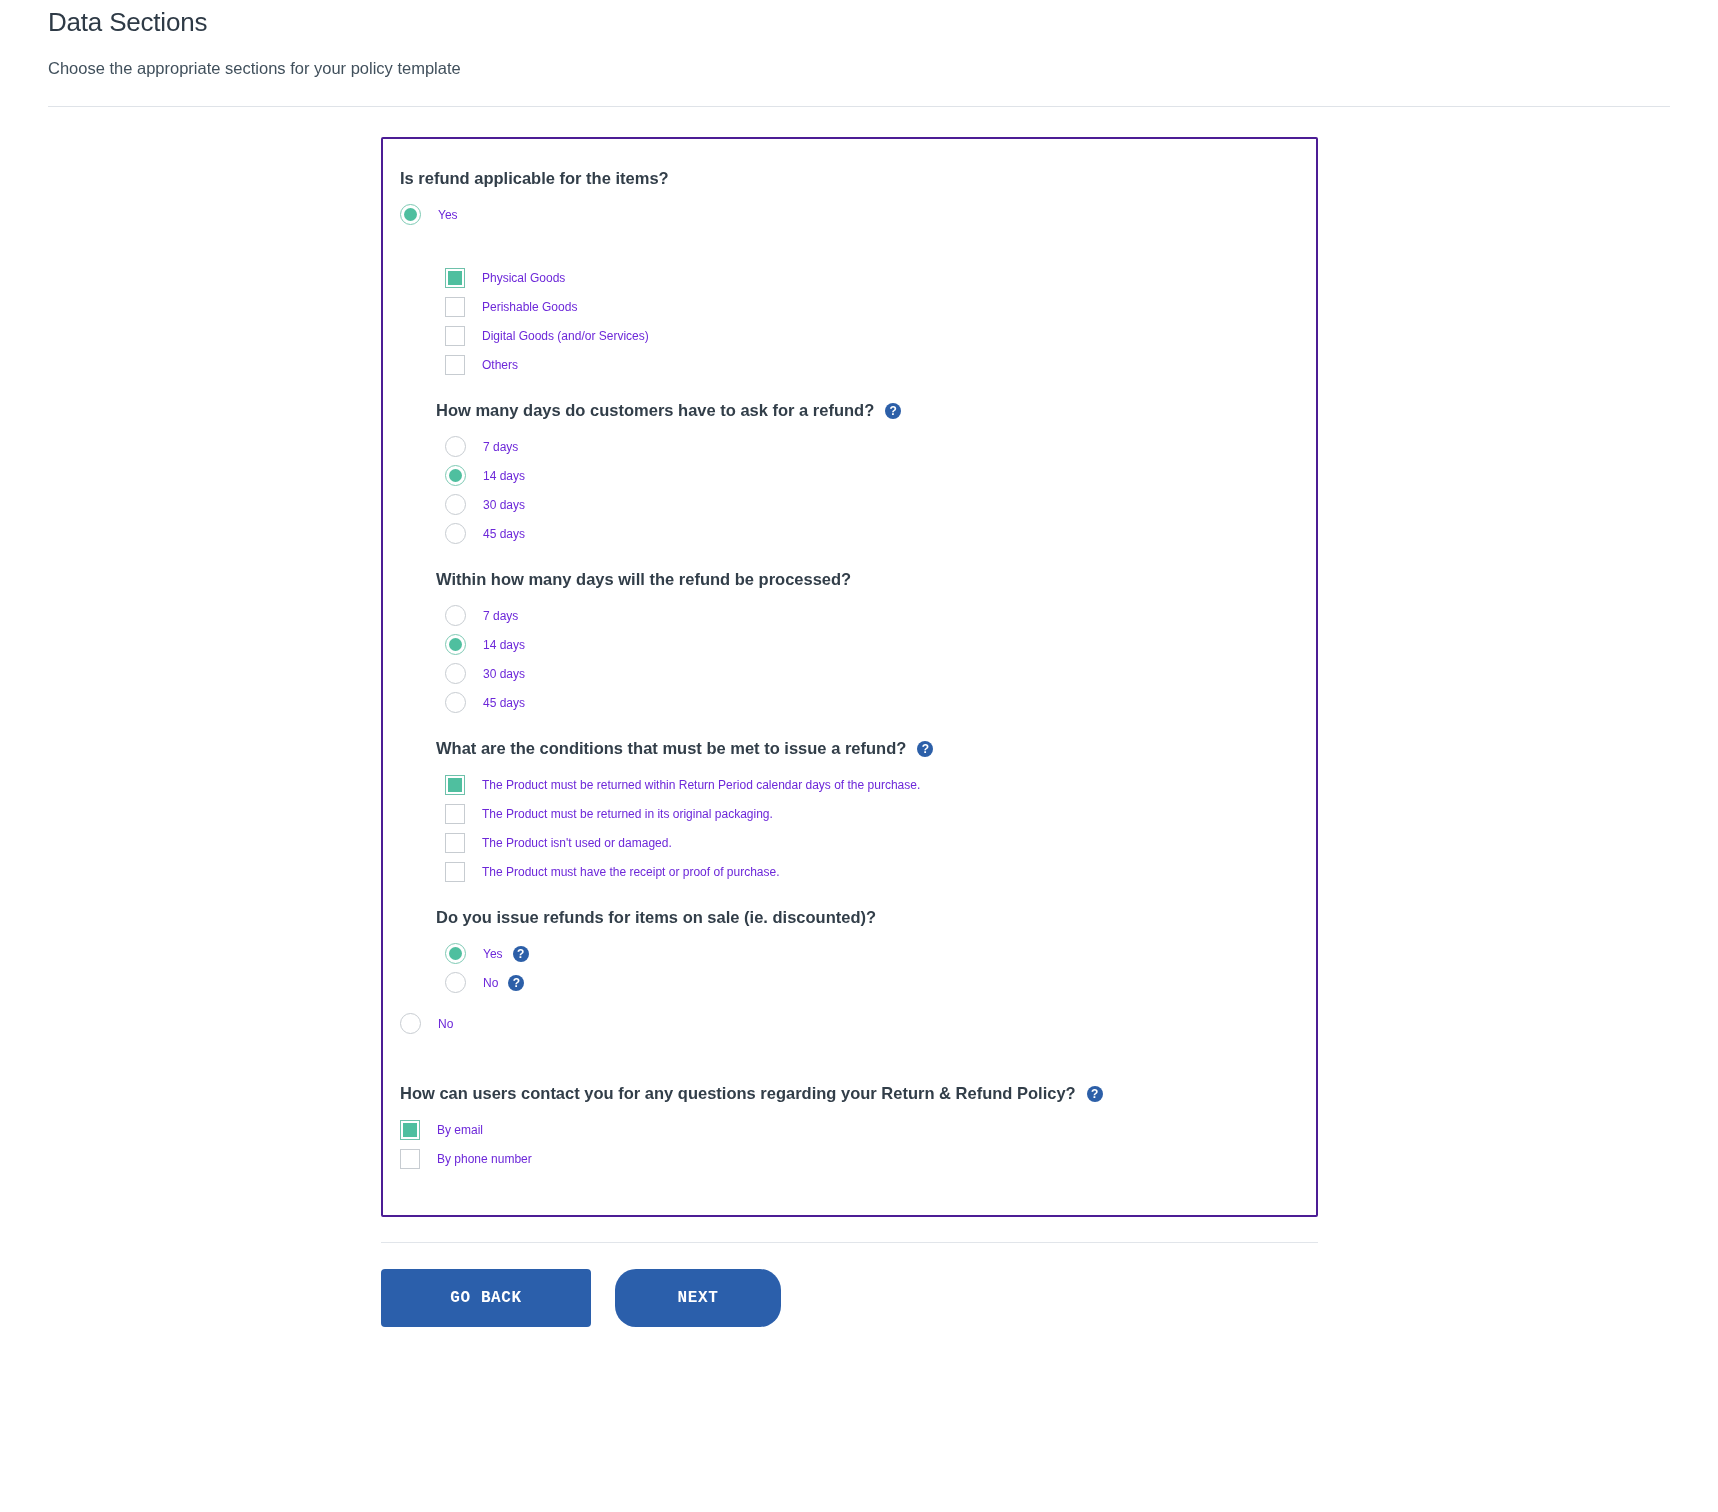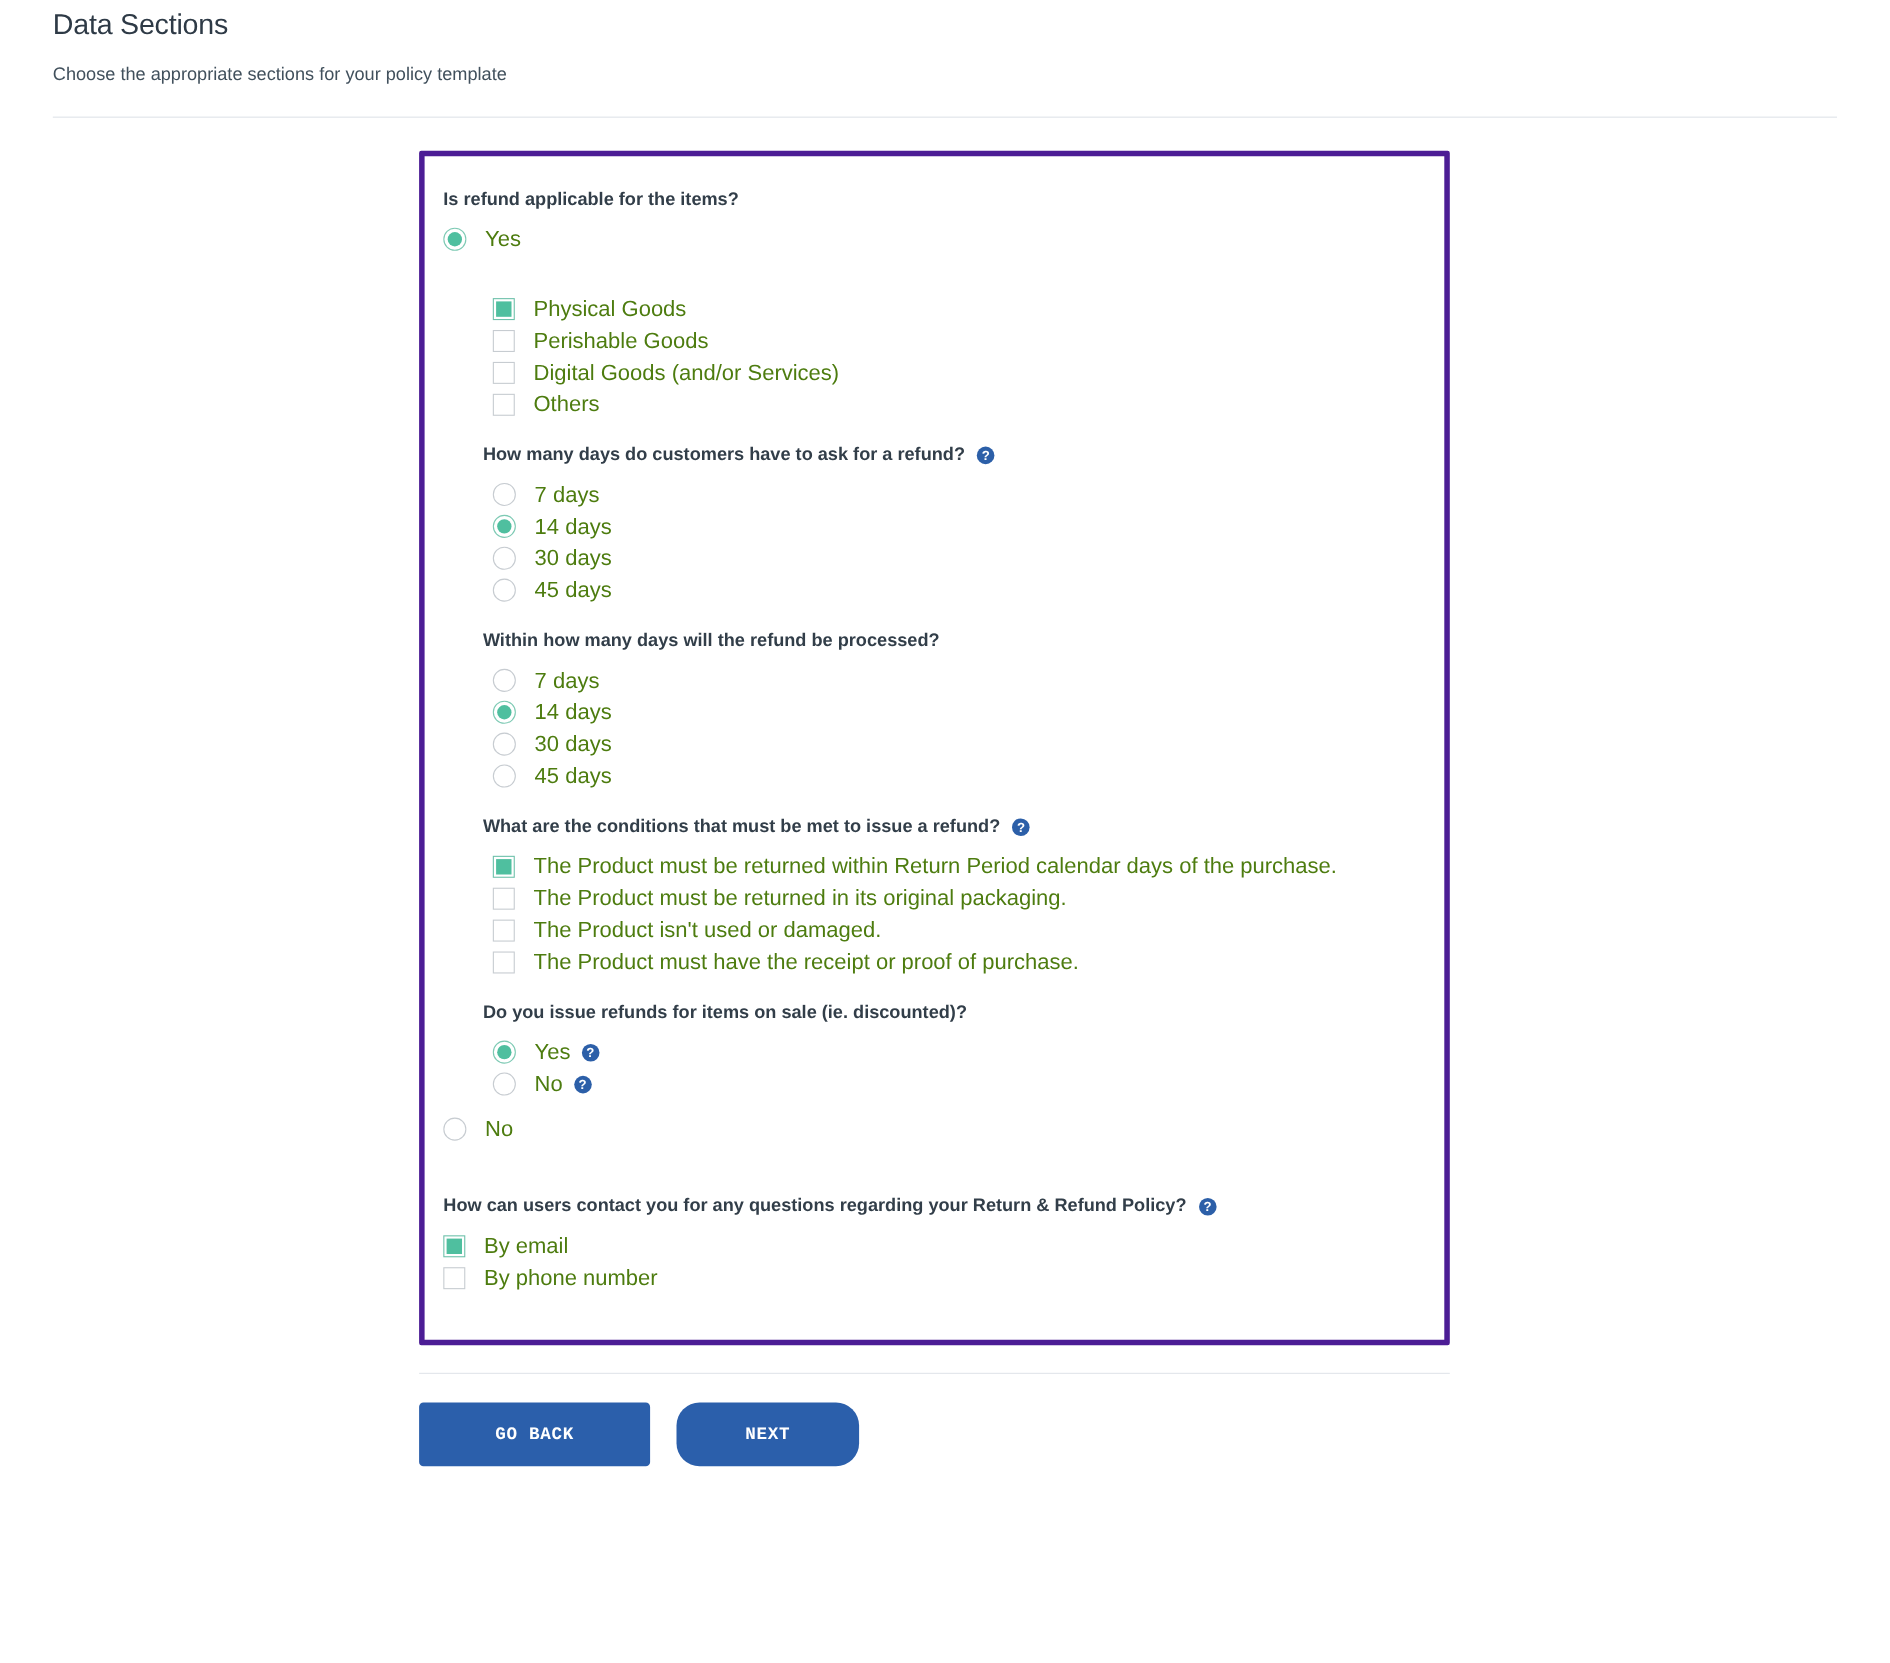--- a/index.html
+++ b/index.html
@@ -38,39 +38,39 @@
     background: #dfe3e8;
   }
 
   
   .card-wrap {
     padding-top: 30px;
     padding-left: 381px;
   }
   .card {
     width: 937px;
-    border: 5px solid #4c1d95;
+    border: 2px solid #4c1d95;
     background: #fff;
     border-radius: 2px;
     padding: 30px 24px 42px 17px;
   }
 
   
   .q-label {
     font-size: 16.5px;
     font-weight: bold;
     color: #323e49;
     display: flex;
     align-items: center;
   }
   .q-label-top { margin: 0 0 0 0; }
 
   .opt-text {
-    font-size: 20px;
-    color: #4d7c0f;
+    font-size: 12px;
+    color: #6d28d9;
     line-height: 1;
   }
 
   
   .opt-row {
     display: flex;
     align-items: center;
     height: 29px;
   }
   .opt-row .opt-text { margin-left: 17px; }

